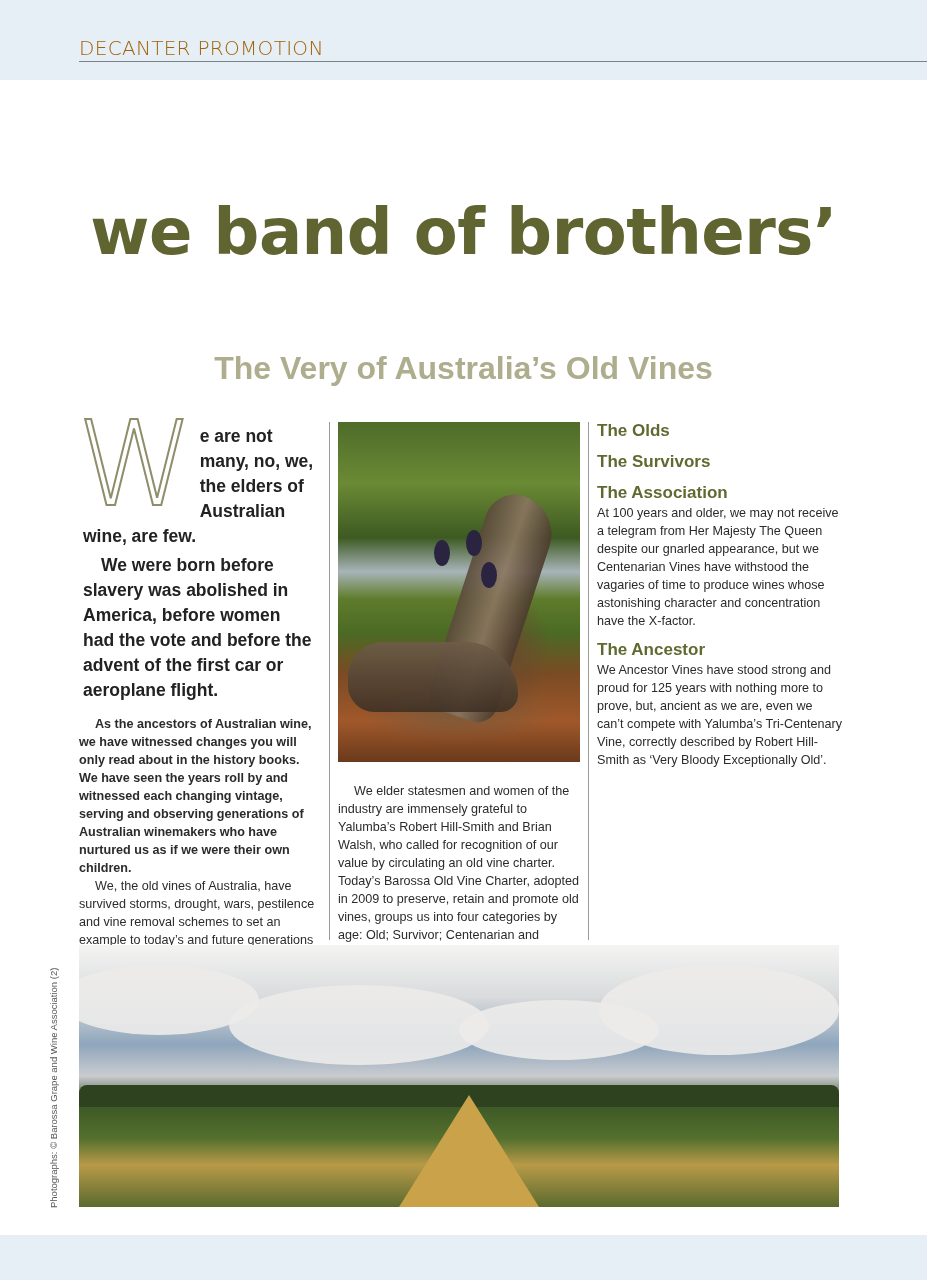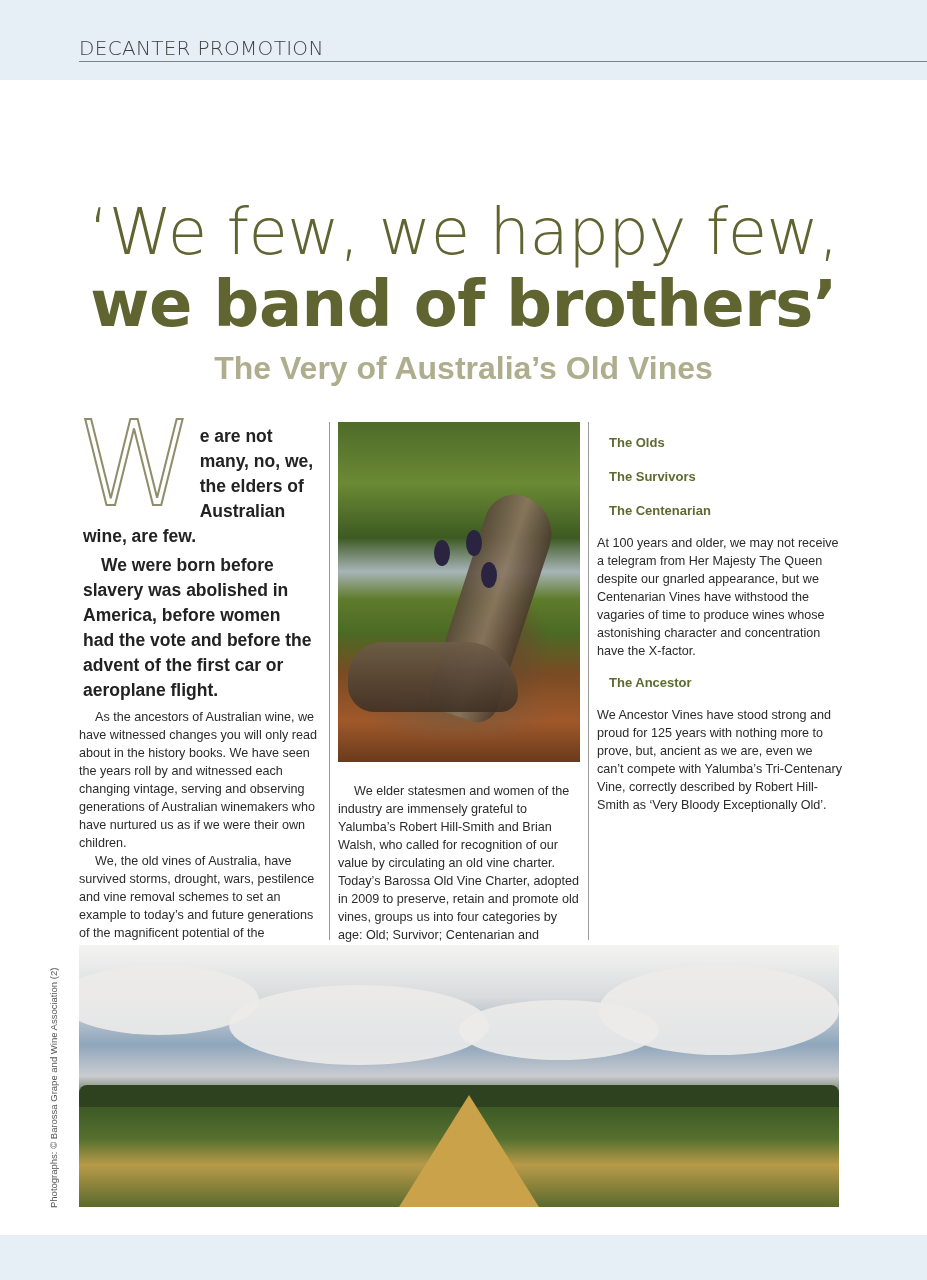--- a/index.html
+++ b/index.html
@@ -1,18 +1,18 @@
 <!DOCTYPE html>
 <html><head>
 <meta charset="utf-8">
 <style>
   html, body { margin:0; padding:0; }
   body { width:927px; height:1280px; background:#ffffff; position:relative; overflow:hidden; font-family:"Liberation Sans", sans-serif; color:#2b2b2b; }
   .top-band { position:absolute; left:0; top:0; width:927px; height:80px; background:#e5eff5; }
-  .header-label { position:absolute; left:79px; top:36px; font-family:"DejaVu Sans", sans-serif; font-weight:200; font-size:20px; letter-spacing:0.3px; color:#404040; }
+  .header-label { position:absolute; left:79px; top:36px; font-family:"DejaVu Sans", sans-serif; font-weight:200; font-size:20px; letter-spacing:0.3px; color:#a16207; }
   .header-rule { position:absolute; left:79px; top:61px; width:848px; height:1px; background:#7a8286; }
   .bottom-band { position:absolute; left:0; top:1235px; width:927px; height:45px; background:#e5eff5; }
 
   .title { position:absolute; left:40px; top:196px; width:847px; text-align:center; font-family:"DejaVu Sans", sans-serif; font-weight:200; font-size:64px; line-height:72px; color:#5f6430; letter-spacing:-0.5px; -webkit-text-stroke:0; }
   .title span { display:block; font-weight:normal; font-family:"DejaVu Sans", sans-serif; }
   .subtitle { position:absolute; left:40px; top:350px; width:847px; text-align:center; font-family:"Liberation Sans", sans-serif; font-weight:bold; font-size:32px; color:#aeae8e; }
 
   .col { position:absolute; top:420px; }
   .col1 { left:79px; width:240px; }
   .col2 { left:338px; width:243px; }
@@ -27,48 +27,47 @@
 
   .photo-vine { position:absolute; left:338px; top:422px; width:242px; height:340px; overflow:hidden;
     background:
       radial-gradient(ellipse 60px 90px at 170px 230px, #6a4a2e 0%, rgba(106,74,46,0) 70%),
       radial-gradient(ellipse 120px 40px at 120px 290px, #7a5a3c 0%, rgba(122,90,60,0) 80%),
       linear-gradient(180deg, #4e6b2a 0%, #6b8a34 18%, #3d5a22 34%, #a8b4b8 44%, #5f7c2c 52%, #4b6a24 62%, #7a4b24 74%, #a0582a 88%, #6a3a1c 100%); }
   .vine-trunk { position:absolute; left:120px; top:70px; width:70px; height:230px; background:linear-gradient(90deg,#5a4a3a,#8a7660,#4a3a2c); border-radius:30px 40px 20px 20px; transform:rotate(18deg); opacity:0.9; }
   .vine-root { position:absolute; left:10px; top:220px; width:170px; height:70px; background:linear-gradient(180deg,#6e5c48,#3e3024); border-radius:40px 60px 20px 30px; opacity:0.9; }
   .grape { position:absolute; width:16px; height:26px; border-radius:50%; background:#2a2440; }
 
-  .section-heading { font-family:"Liberation Sans", sans-serif; font-weight:bold; font-size:13px; line-height:22px; color:#5e6a30; margin:12px; }
+  .section-heading { font-family:"Liberation Sans", sans-serif; font-weight:bold; font-size:17px; line-height:22px; color:#5e6a30; margin:0; }
   .section { margin-bottom:9px; }
 
   .photo-landscape { position:absolute; left:79px; top:945px; width:760px; height:262px; overflow:hidden;
     background:linear-gradient(180deg, #f4f4f2 0%, #d8dadc 20%, #8fa6bc 38%, #c9ccd0 50%, #7a8570 56%, #3e5a26 62%, #55702e 74%, #b89a48 84%, #5a6a2e 100%); }
   .cloud { position:absolute; border-radius:50%; background:#ecebea; opacity:0.9; }
   .tree-line { position:absolute; left:0; top:140px; width:760px; height:22px; background:#2e4220; border-radius:8px 8px 0 0; }
   .row-path { position:absolute; left:390px; top:150px; width:0; height:0; border-left:70px solid transparent; border-right:70px solid transparent; border-bottom:112px solid #c9a24a; transform:translateX(-70px); }
   .credit { position:absolute; left:48px; top:1208px; transform-origin:left top; transform:rotate(-90deg); font-family:"Liberation Sans", sans-serif; font-size:9.5px; color:#555; white-space:nowrap; }
 </style>
 </head>
 <body>
 
 <div class="top-band"></div>
 <div class="header-label">DECANTER PROMOTION</div>
 <div class="header-rule"></div>
 
 <div class="title">
-  <span style="font-weight:200;color:#5f6430;">‘We few, we happy few,</span>
   <span style="font-weight:700;color:#5f6430;">we band of brothers’</span>
 </div>
 <div class="subtitle">The Very of Australia’s Old Vines</div>
 
 <div class="col col1">
   <div class="dropcap">W</div>
   <p class="intro">e are not many, no, we, the elders of Australian wine, are few.</p>
   <p class="intro"><span class="indent"></span><span>We were born before slavery was abolished in America, before women had the vote and before the advent of the first car or aeroplane flight.</span></p>
-  <p class="body" style="margin-top:5px;"><span class="indent"></span><span>As the ancestors of Australian wine, we have witnessed changes you will only read about in the history books. We have seen the years roll by and witnessed each changing vintage, serving and observing generations of Australian winemakers who have nurtured us as if we were their own children.</span></p>
+  <p class="body" style="margin-top:12px;font-weight:bold;"><span class="indent"></span><span>As the ancestors of Australian wine, we have witnessed changes you will only read about in the history books. We have seen the years roll by and witnessed each changing vintage, serving and observing generations of Australian winemakers who have nurtured us as if we were their own children.</span></p>
   <p class="body"><span class="indent"></span><span>We, the old vines of Australia, have survived storms, drought, wars, pestilence and vine removal schemes to set an example to today’s and future generations of the magnificent potential of the grapevine. They call us old and we are, but we prefer to call ourselves mature.</span></p>
 </div>
 
 <div class="divider" style="left:329px;"></div>
 
 <div class="photo-vine" aria-label="Gnarled old grapevine trunk with bunches of black grapes">
   <div class="vine-trunk"></div>
   <div class="vine-root"></div>
   <div class="grape" style="left:96px;top:118px;"></div>
   <div class="grape" style="left:128px;top:108px;"></div>
@@ -81,21 +80,21 @@
 <div class="divider" style="left:588px;"></div>
 
 <div class="col col3">
   <div class="section">
     <h3 class="section-heading">The Olds</h3>
   </div>
   <div class="section">
     <h3 class="section-heading">The Survivors</h3>
   </div>
   <div class="section">
-    <h3 class="section-heading">The Centenarian</h3>
+    <h3 class="section-heading">The Association</h3>
     <p class="body">At 100 years and older, we may not receive a telegram from Her Majesty The Queen despite our gnarled appearance, but we Centenarian Vines have withstood the vagaries of time to produce wines whose astonishing character and concentration have the X-factor.</p>
   </div>
   <div class="section">
     <h3 class="section-heading">The Ancestor</h3>
     <p class="body">We Ancestor Vines have stood strong and proud for 125 years with nothing more to prove, but, ancient as we are, even we can’t compete with Yalumba’s Tri-Centenary Vine, correctly described by Robert Hill-Smith as ‘Very Bloody Exceptionally Old’.</p>
   </div>
 </div>
 
 <div class="photo-landscape" aria-label="Panoramic view of vineyard rows under a cloudy sky">
   <div class="cloud" style="left:-20px;top:20px;width:200px;height:70px;"></div>

